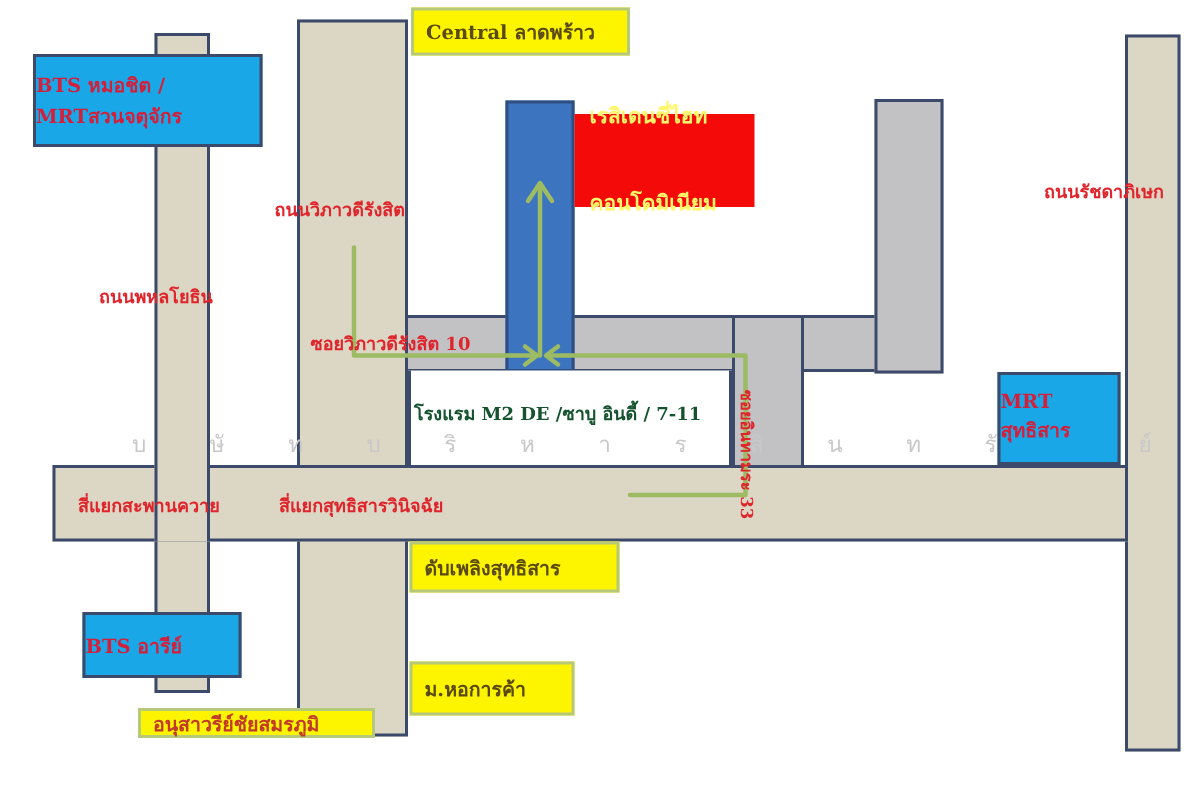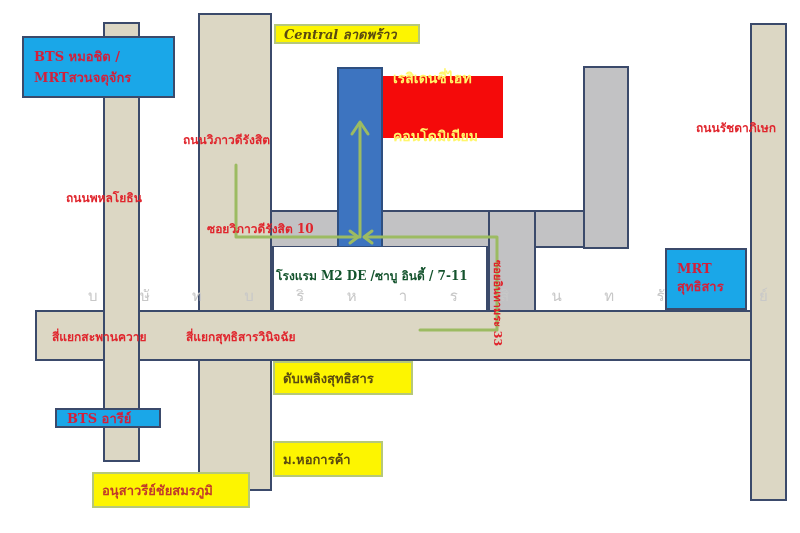--- a/index.html
+++ b/index.html
@@ -4,21 +4,21 @@
 <style>
   html, body { margin:0; padding:0; background:#ffffff; }
   body { width:800px; height:533px; position:relative; overflow:hidden;
          font-family:"DejaVu Serif","Liberation Serif",serif; }
   .abs { position:absolute; box-sizing:border-box; }
   .road { background:#dcd7c4; border:2px solid #3b4a6b; }
   .soi-grey { background:#c2c2c4; border:2px solid #3b4a6b; }
   .soi-blue { background:#3d74c0; border:2px solid #2e4f80; }
   .lbl-red { color:#e0242c; font-weight:bold; font-size:12px; white-space:nowrap; }
   .box { display:flex; flex-direction:column; justify-content:center; font-weight:bold; white-space:nowrap; }
-  .box-blue { background:#1aa7e8; border:2px solid #3b4a6b; color:#d41f3a; font-size:13px; padding:0 10px; }
+  .box-blue { background:#1aa7e8; border:2px solid #3b4a6b; color:#d41f3a; font-size:13px; padding:0 0; }
   .box-yellow { background:#fdf500; border:2px solid #b6c87a; color:#5a4a10; font-size:13px; padding:0 8px; }
   .box-red { background:#f50a0a; color:#fff66a; font-size:14px; padding:0 10px; line-height:26px; }
   .hotel { color:#14532d; font-weight:bold; font-size:12px; white-space:nowrap; }
   .watermark { color:#c8c8c8; font-size:15px; white-space:nowrap; letter-spacing:0; }
   svg { position:absolute; left:0; top:0; }
 </style>
 </head>
 <body>
 
 <div class="abs road" style="left:103px;top:22px;width:37px;height:440px;"></div>
@@ -64,38 +64,38 @@
 
     <line x1="360" y1="237" x2="360" y2="124"></line>
     <path d="M352,134 L360,122 L368,134"></path>
   </g>
 </svg>
 
 <div class="abs box box-blue" style="left:22px;top:36px;width:153px;height:62px;">
   <span>BTS หมอชิต /</span>
   <span>MRTสวนจตุจักร</span>
 </div>
-<div class="abs box box-blue" style="left:55px;top:408px;width:106px;height:20px;">
+<div class="abs box box-blue" style="left:55px;top:408px;width:106px;height:44px;">
   <span>BTS อารีย์</span>
 </div>
 <div class="abs box box-blue" style="left:665px;top:248px;width:82px;height:62px;">
   <span>MRT</span>
   <span>สุทธิสาร</span>
 </div>
 
-<div class="abs box box-yellow" style="left:274px;top:24px;width:146px;height:20px;font-style:italic;">
+<div class="abs box box-yellow" style="left:274px;top:5px;width:146px;height:32px;">
   <span>Central ลาดพร้าว</span>
 </div>
 <div class="abs box box-yellow" style="left:273px;top:361px;width:140px;height:34px;">
   <span>ดับเพลิงสุทธิสาร</span>
 </div>
 <div class="abs box box-yellow" style="left:273px;top:441px;width:110px;height:36px;">
   <span>ม.หอการค้า</span>
 </div>
-<div class="abs box box-yellow" style="left:92px;top:472px;width:158px;height:36px;color:#c0392b;">
+<div class="abs box box-yellow" style="left:92px;top:472px;width:158px;height:20px;color:#c0392b;">
   <span>อนุสาวรีย์ชัยสมรภูมิ</span>
 </div>
 
 <div class="abs box box-red" style="left:383px;top:76px;width:120px;height:62px;gap:32px;">
   <span>เรสิเดนซี่ไฮท</span>
   <span>คอนโดมิเนียม</span>
 </div>
 
 <div class="abs hotel" style="left:276px;top:266px;">โรงแรม M2 DE /ซาบู อินดี้ / 7-11</div>
 

